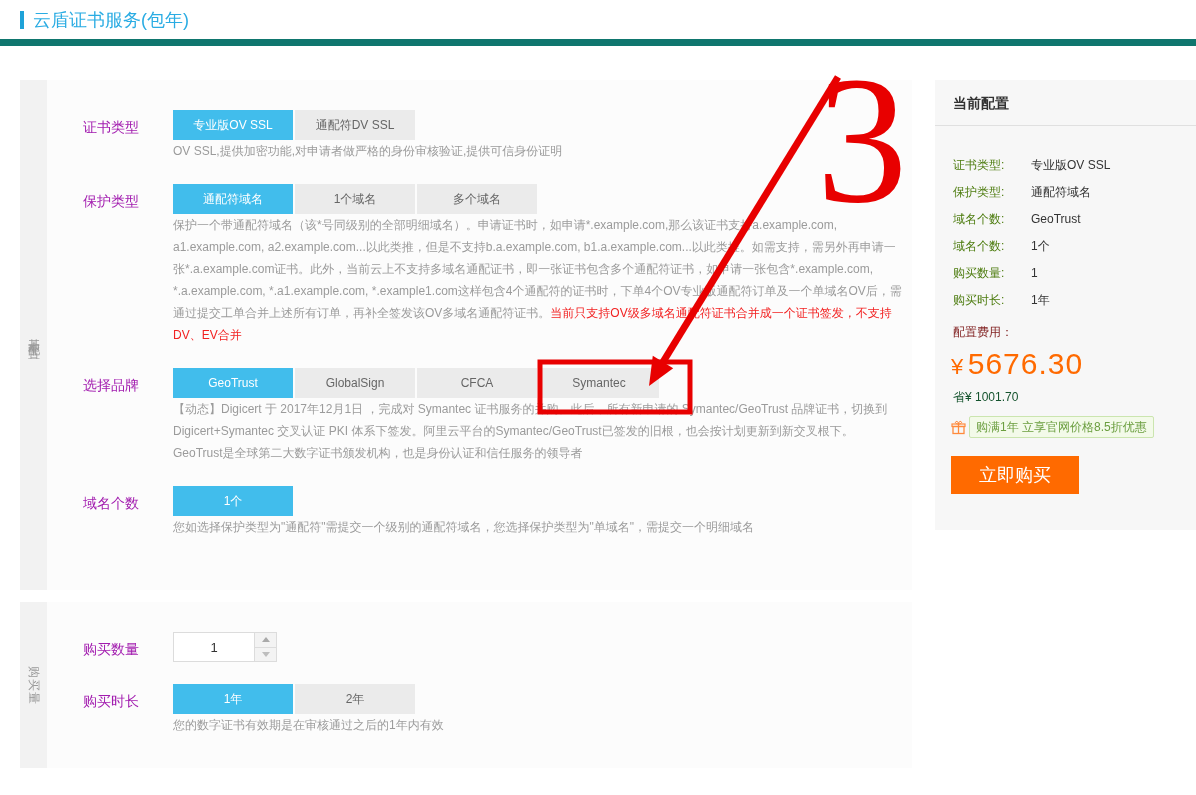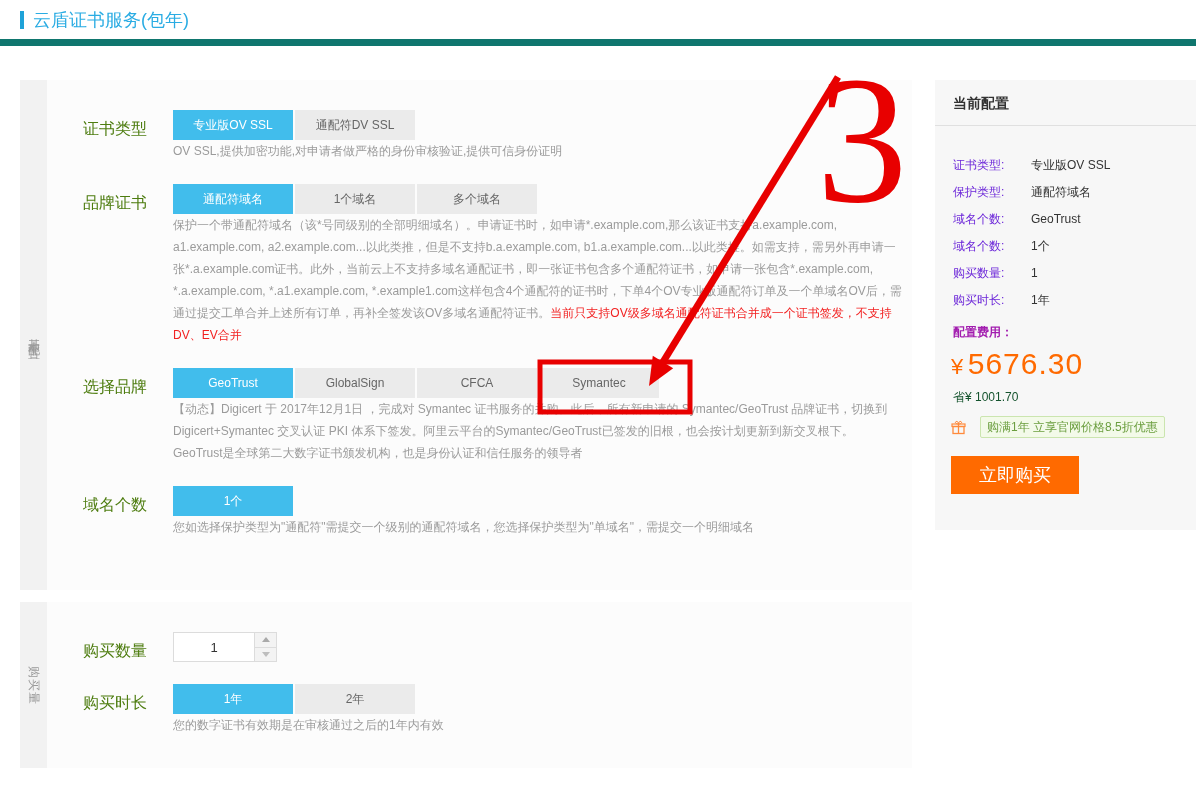--- a/index.html
+++ b/index.html
@@ -55,21 +55,21 @@
     color: #999; font-size: 12px; letter-spacing: 1px;
   }
   .section-content { flex: 1; padding: 30px 0 24px 36px; }
   .section-1 { min-height: 510px; }
   .section-2 { min-height: 166px; }
 
   .form-row { display: flex; margin-bottom: 22px; }
   .form-row:last-child { margin-bottom: 0; }
   .row-label {
     width: 90px; flex-shrink: 0;
-    color: #4d7c0f; font-size: 16px;
+    color: #a21caf; font-size: 14px;
     padding-top: 9px;
   }
   .row-body { flex: 1; padding-right: 10px; }
 
   .opt-group { display: flex; gap: 2px; }
   .opt {
     width: 120px; height: 30px; line-height: 30px;
     text-align: center; font-size: 12px;
     background: #ebebeb; color: #666;
     cursor: pointer; user-select: none;
@@ -129,30 +129,30 @@
     padding: 15px 16px 12px 18px;
     border-bottom: 1px solid #e0e0e0;
     margin-bottom: 26px;
   }
   .cfg-row {
     display: flex;
     padding: 0 18px;
     line-height: 27px;
     font-size: 12px;
   }
-  .cfg-label { width: 78px; color: #6d28d9; flex-shrink: 0; }
+  .cfg-label { width: 78px; color: #4d7c0f; flex-shrink: 0; }
   .cfg-value { color: #333; }
-  .fee-label { padding: 10px 18px 0; font-size: 12px; color: #a21caf; font-weight: bold; }
+  .fee-label { padding: 10px 18px 0; font-size: 12px; color: #7f1d1d; }
   .price-row { padding: 6px 16px 0; color: #ff6a00; }
   .price-currency { font-size: 22px; }
   .price-amount { font-size: 30px; letter-spacing: 1px; }
   .save-row { padding: 8px 18px 0; font-size: 12px; color: #14532d; }
   .promo-row {
     padding: 10px 16px 0;
-    display: flex; align-items: center; gap: 14px;
+    display: flex; align-items: center; gap: 3px;
   }
   .gift-icon { flex-shrink: 0; }
   .promo-badge {
     background: #f3fae9;
     border: 1px solid #cbe5af;
     color: #6b9e3f;
     font-size: 12px;
     line-height: 18px;
     padding: 1px 6px;
     border-radius: 2px;
@@ -197,21 +197,21 @@
         <div class="row-body">
           <div class="opt-group">
             <div class="opt selected">专业版OV SSL</div>
             <div class="opt">通配符DV SSL</div>
           </div>
           <div class="desc">OV SSL,提供加密功能,对申请者做严格的身份审核验证,提供可信身份证明</div>
         </div>
       </div>
 
       <div class="form-row">
-        <div class="row-label">品牌证书</div>
+        <div class="row-label">保护类型</div>
         <div class="row-body">
           <div class="opt-group">
             <div class="opt selected">通配符域名</div>
             <div class="opt">1个域名</div>
             <div class="opt">多个域名</div>
           </div>
           <div class="desc">
             <span>保护一个带通配符域名（该*号同级别的全部明细域名）。申请证书时，如申请*.example.com,那么该证书支持a.example.com, a1.example.com, a2.example.com...以此类推，但是不支持b.a.example.com, b1.a.example.com...以此类推。如需支持，需另外再申请一张*.a.example.com证书。此外，当前云上不支持多域名通配证书，即一张证书包含多个通配符证书，如申请一张包含*.example.com, *.a.example.com, *.a1.example.com, *.example1.com这样包含4个通配符的证书时，下单4个OV专业版通配符订单及一个单域名OV后，需通过提交工单合并上述所有订单，再补全签发该OV多域名通配符证书。</span><span class="red-text">当前只支持OV级多域名通配符证书合并成一个证书签发，不支持DV、EV合并</span>
           </div>
         </div>

